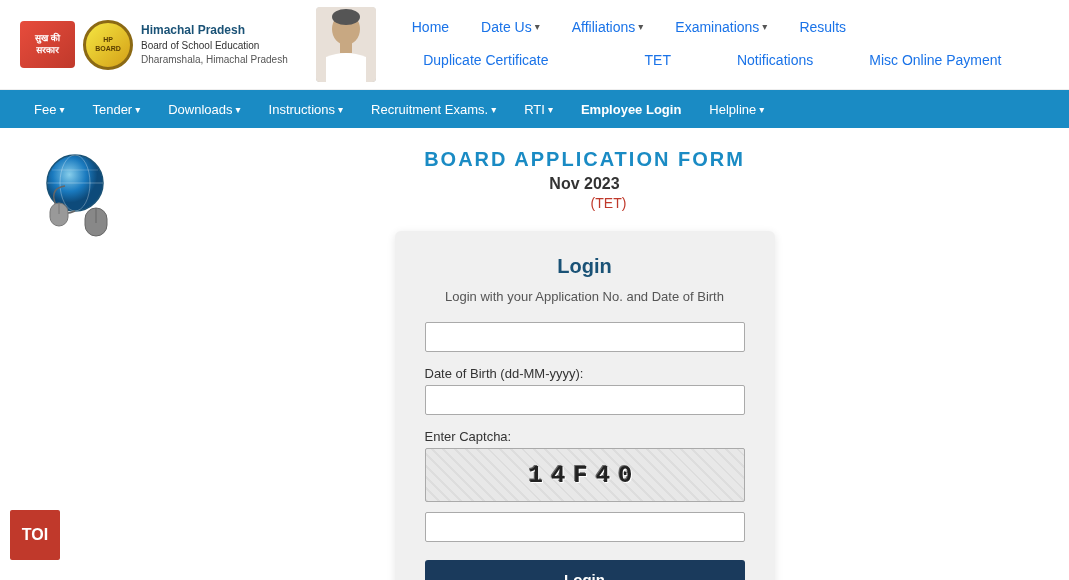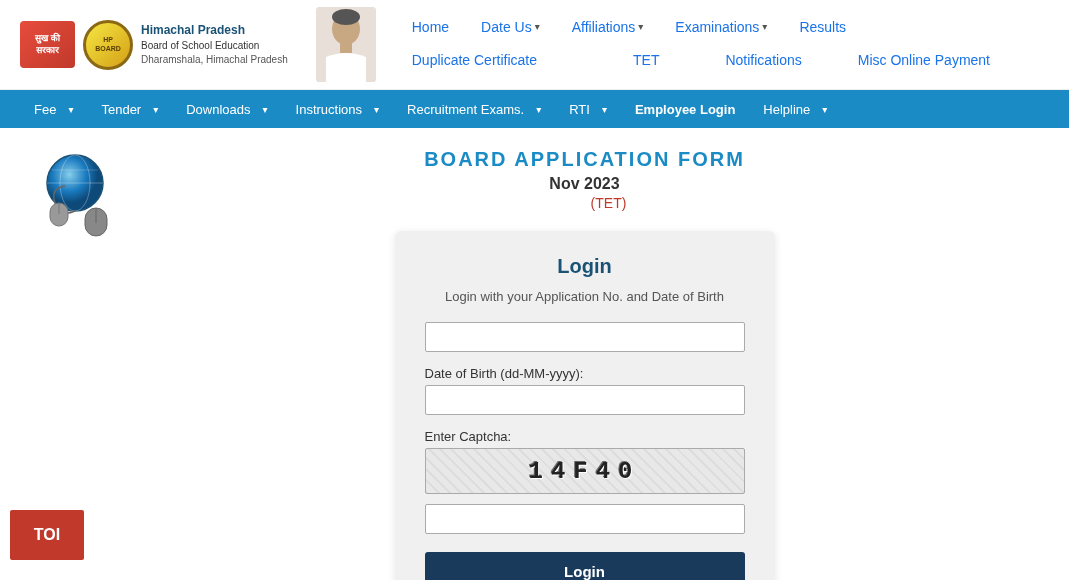--- a/index.html
+++ b/index.html
@@ -62,38 +62,39 @@
     .dropdown-arrow { font-size: 10px; color: #555; }
 
     
     .top-nav-row2 {
       display: flex;
       flex-wrap: wrap;
       align-items: center;
       padding: 0 20px 8px;
       gap: 4px;
       background: #fff;
+      justify-content: center;
     }
     .top-nav-row2 .top-nav-item { color: #1a73e8; }
 
     
     .blue-nav {
       background: #1a8bc4;
       display: flex;
       align-items: center;
       padding: 0 20px;
       min-height: 38px;
       gap: 0;
     }
     .blue-nav-item {
       padding: 8px 14px;
       color: #fff;
       font-size: 13px;
       cursor: pointer;
-      display: flex; align-items: center; gap: 12px;
+      display: flex; align-items: center; gap: 3px;
       white-space: nowrap;
     }
     .blue-nav-item.highlight {
       font-weight: bold;
       color: #fff;
     }
 
     
     .main-content {
       display: flex;
@@ -180,21 +181,21 @@
       background: #fff;
       padding: 4px 8px;
       font-size: 13px;
       border-radius: 2px;
       margin-bottom: 14px;
       outline: none;
     }
 
     .captcha-container {
       width: 100%;
-      height: 46px;
+      height: 54px;
       background: repeating-linear-gradient(
         45deg,
         #ddd,
         #ddd 2px,
         #e8e8e8 2px,
         #e8e8e8 8px
       );
       display: flex;
       align-items: center;
       justify-content: center;
@@ -221,21 +222,21 @@
       border-radius: 3px;
       cursor: pointer;
       margin-top: 4px;
     }
 
     
     .toi-badge {
       position: fixed;
       bottom: 20px;
       left: 10px;
-      width: 74px;
+      width: 50px;
       height: 50px;
       background: #c0392b;
       color: #fff;
       font-size: 16px;
       font-weight: bold;
       display: flex;
       align-items: center;
       justify-content: center;
       border-radius: 2px;
       z-index: 100;

